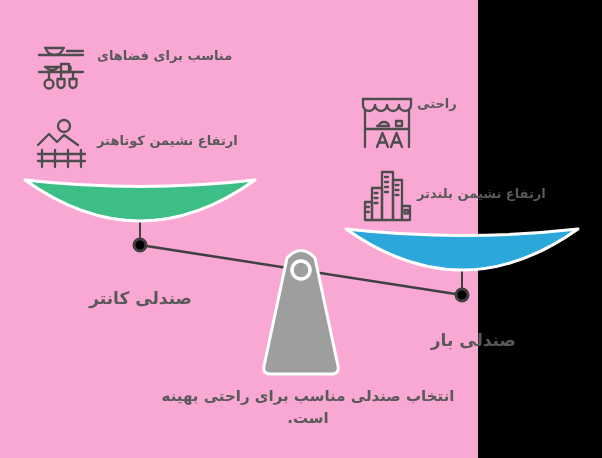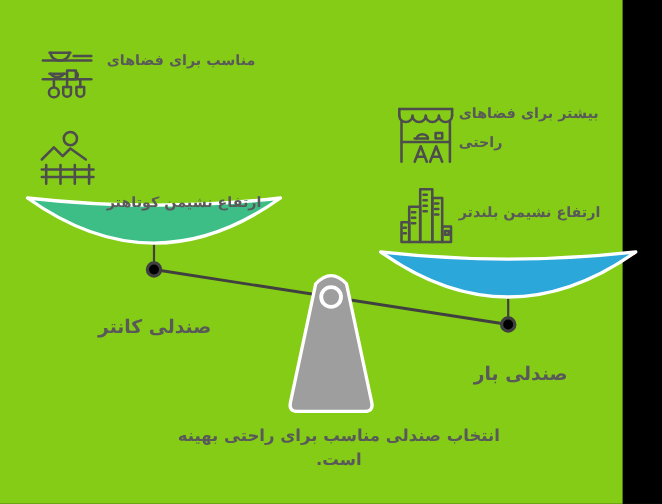--- a/index.html
+++ b/index.html
@@ -1,19 +1,19 @@
 <!DOCTYPE html>
 <html lang="fa"><head>
 <meta charset="utf-8">
 <style>
   * { margin:0; padding:0; box-sizing:border-box; }
   html,body { width:602px; height:458px; background:#000; overflow:hidden; }
   .stage {
-    position:absolute; left:0; top:0; width:566px; height:458px;
-    background:#84cc16;
+    position:absolute; left:0; top:0; width:478px; height:458px;
+    background:#f9a8d4;
     font-family:"DejaVu Sans", sans-serif;
   }
   .scale-svg { position:absolute; left:0; top:0; width:602px; height:458px; }
 
   .beam, .hanger { stroke:#404040; fill:none; }
   .beam { stroke-width:2.6; }
   .hanger { stroke-width:2; }
   .ring { stroke:#404040; stroke-width:3; fill:#000000; }
   .pan { stroke:#ffffff; stroke-width:3; stroke-linejoin:round; }
   .fulcrum { fill:#9E9E9E; stroke:#ffffff; stroke-width:3; stroke-linejoin:round; }
@@ -26,21 +26,21 @@
 
   .txt { position:absolute; color:#595959; font-weight:bold; direction:rtl; }
   .two-line { text-align:left; font-size:13px; line-height:27px; white-space:nowrap; }
   .one-line { text-align:left; font-size:13px; line-height:20px; white-space:nowrap; }
   .pan-label { font-size:17px; line-height:20px; width:104px; }
   .caption { text-align:center; font-size:15px; line-height:22px; width:330px; }
 
   #feat-l1-icon { left:33px; top:40px; }
   #feat-l1-txt  { left:97px; top:42px; }
   #feat-l2-icon { left:33px; top:116px; }
-  #feat-l2-txt  { left:97px; top:131px;margin-top:44px; }
+  #feat-l2-txt  { left:97px; top:131px; }
   #feat-r1-icon { left:356px; top:93px; }
   #feat-r1-txt  { left:417px; top:90px; }
   #feat-r2-icon { left:361px; top:166px; }
   #feat-r2-txt  { left:417px; top:184px; }
   #label-counter { left:88px;  top:288px; }
   #label-bar     { left:412px; top:330px; }
   #caption       { left:143px; top:385px; }
 </style>
 </head>
 <body>
@@ -100,21 +100,20 @@
     <path d="M7 12 a6 6 0 0 0 12 0 a6 6 0 0 0 12 0 a6 6 0 0 0 12 0 a6 6 0 0 0 12 0"></path>
     <path d="M9 17 v37 M53 17 v37"></path>
     <path d="M9 36 h44"></path>
     <path d="M21 33 h12"></path>
     <path d="M23 33 a5 4 0 0 1 10 0"></path>
     <path d="M40 28 h6 v5 h-6 z"></path>
     <path d="M21 54 L26.5 40 L32 54 M22.8 49.5 h7.4"></path>
     <path d="M35 54 L40.5 40 L46 54 M36.8 49.5 h7.4"></path>
   </svg>
   <div id="feat-r1-txt" class="txt two-line">
-    <div>بیشتر برای فضاهای</div>
     <div>راحتی</div>
   </div>
 
   <svg id="feat-r2-icon" class="mini-icon" width="52" height="58" viewBox="0 0 52 58">
     <rect x="21" y="6" width="11" height="48"></rect>
     <rect x="11" y="22" width="10" height="32"></rect>
     <rect x="4" y="36" width="7" height="18"></rect>
     <rect x="32" y="14" width="9" height="40"></rect>
     <rect x="41" y="40" width="8" height="14"></rect>
     <path d="M24 11 h3 M24 16 h3 M24 21 h3 M24 26 h3"></path>

